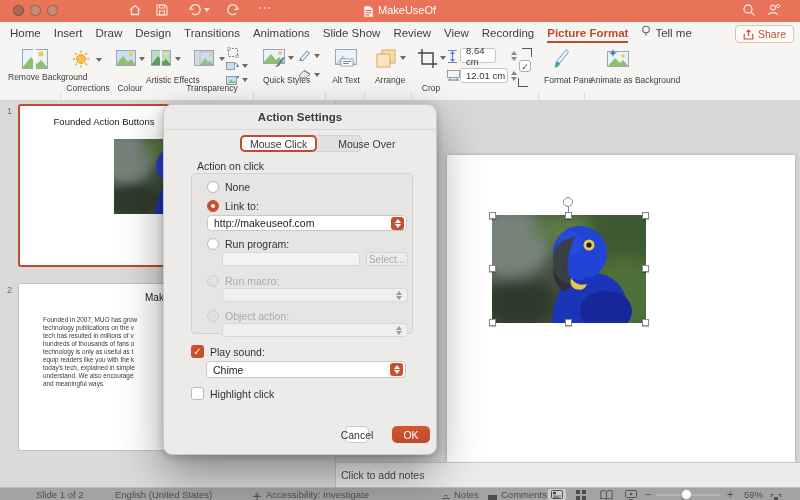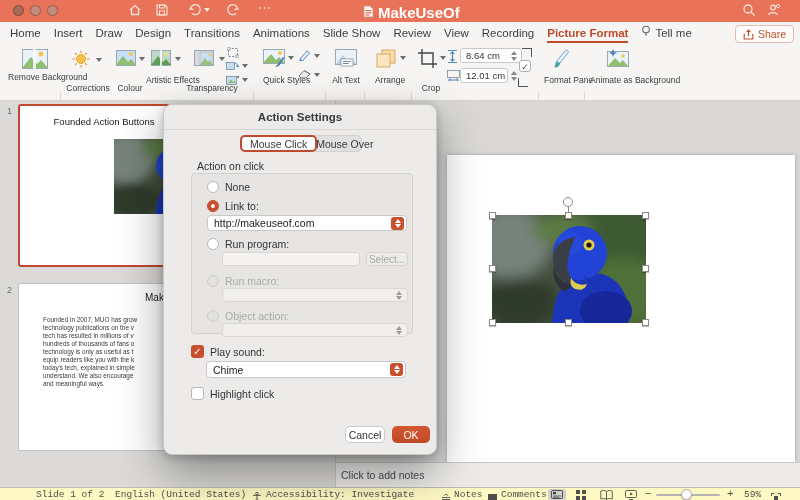--- a/index.html
+++ b/index.html
@@ -4,21 +4,21 @@
 <style>
   html,body{margin:0;padding:0;}
   #app{position:relative;width:800px;height:500px;font-family:"Liberation Sans",sans-serif;
        background:#D9D8D6;overflow:hidden;-webkit-font-smoothing:antialiased;}
   .abs{position:absolute;}
   
   .titlebar{left:0;top:0;width:800px;height:22px;background:#E87358;}
   .tl{width:11px;height:11px;border-radius:50%;top:5px;border:1px solid rgba(70,25,12,.35);box-sizing:border-box;}
   .tbar-ico{color:#F8E3DB;top:3px;}
   .tbar-ico svg{display:block;}
-  .doc-title{color:#FFFFFF;font-size:15px;font-weight:bold;top:4px;}
+  .doc-title{color:#FFFFFF;font-size:11px;font-weight:normal;top:4px;}
   
   .tabbar{left:0;top:22px;width:800px;height:22px;background:#F6F5F3;display:flex;align-items:center;
           padding-left:10px;gap:13px;box-sizing:border-box;}
   .tab{font-size:11.5px;color:#3E3E3E;white-space:nowrap;}
   .tab.active{color:#BE4B2B;font-weight:bold;border-bottom:2px solid #BE4B2B;padding-bottom:2px;margin-bottom:-4px;}
   .tellme{display:flex;align-items:center;gap:4px;}
   .share-btn{position:absolute;right:6px;top:3px;height:16px;border:1px solid #E6BCAC;border-radius:4px;
              background:#FDFCFB;color:#C0512F;font-size:10.5px;display:flex;align-items:center;gap:4px;padding:0 7px;}
   
   .ribbon{left:0;top:44px;width:800px;height:57px;background:#F6F5F3;border-bottom:1px solid #D5D3D0;box-sizing:border-box;}
@@ -33,21 +33,21 @@
   
   .thumb-panel{left:0;top:101px;width:335px;height:387px;background:#DBDAD8;}
   .panel-divider{left:335px;top:101px;width:1px;height:387px;background:#C6C5C3;}
   .thumb{background:#FFFFFF;box-sizing:border-box;}
   .slide-num{font-size:9px;color:#6E6E6E;}
   .main-slide{left:447px;top:155px;width:348px;height:307px;background:#FFFFFF;box-shadow:0 0 4px rgba(0,0,0,.25);}
   .handle{width:7px;height:7px;background:#FFFFFF;border:1px solid #8A8A8A;box-sizing:border-box;box-shadow:0 1px 1px rgba(0,0,0,.25);z-index:6;}
   
   .notes-pane{left:336px;top:462px;width:464px;height:25px;background:#ECEBE9;border-top:1px solid #C6C5C3;box-sizing:border-box;}
   .notes-text{font-size:10.5px;color:#4A4A4A;}
-  .statusbar{left:0;top:487px;width:800px;height:13px;background:#fef9c3;border-top:1px solid #BDBCBA;box-sizing:border-box;font-family:Liberation Mono, monospace;}
+  .statusbar{left:0;top:487px;width:800px;height:13px;background:#a3a3a3;border-top:1px solid #BDBCBA;box-sizing:border-box;}
   .status-item{font-size:9.5px;color:#4E4E4E;top:1px;white-space:nowrap;}
   .viewbtn{top:1px;width:18px;height:11px;border-radius:2px;display:flex;align-items:center;justify-content:center;}
   .viewbtn.sel{background:#D0CFCD;}
   .slider-track{top:6px;height:2px;background:#B5B4B2;border-radius:1px;}
   .slider-thumb{top:1px;width:11px;height:11px;background:#FDFDFD;border:1px solid #ABABAB;border-radius:50%;box-sizing:border-box;box-shadow:0 1px 1px rgba(0,0,0,.2);}
   
   .dialog{left:163px;top:104px;width:274px;height:351px;background:#ECEBE9;border:1px solid #C9C8C6;border-radius:9px;
           box-shadow:0 18px 45px rgba(0,0,0,.38),0 2px 8px rgba(0,0,0,.22);z-index:50;box-sizing:border-box;}
   .dlg-title{left:0;top:6px;width:272px;text-align:center;font-size:11.5px;font-weight:bold;color:#3A3A3A;}
   .dlg-titlediv{left:0;top:24px;width:272px;height:1px;background:#D8D7D5;}
@@ -305,21 +305,21 @@
         <path d="M0 4 H15 V19" fill="none" stroke="#444" stroke-width="1.4"></path>
       </svg>
       <span class="abs chev" style="left:25px;top:9px;"></span>
       <div class="abs rlbl" style="left:0;top:37px;width:32px;">Crop</div>
     </div>
     <div class="abs" style="left:447px;top:4px;">
       <svg class="abs" style="left:0;top:2px;" width="11" height="13" viewBox="0 0 11 13">
         <path d="M1 0.5 H10 M1 12.5 H10" stroke="#5B8DC8" stroke-width="1.2"></path>
           <path d="M5.5 2 V11 M3.5 4 L5.5 1.8 L7.5 4 M3.5 9 L5.5 11.2 L7.5 9" fill="none" stroke="#4E7DB5" stroke-width="1.1"></path>
       </svg>
-      <div class="abs num-field" style="left:13px;top:0;width:62px;">8.64 cm</div>
+      <div class="abs num-field" style="left:13px;top:0;width:36px;">8.64 cm</div>
       <div class="abs stepper" style="left:62px;top:0;height:15px;">
           <span class="up"></span>
           <span class="dn"></span>
         </div>
     </div>
     <div class="abs" style="left:447px;top:24px;">
       <svg class="abs" style="left:0;top:2px;" width="13" height="11" viewBox="0 0 13 11">
         <rect x="0.5" y="0.5" width="12" height="7" fill="none" stroke="#7A8A99" stroke-width=".8"></rect>
           <path d="M2 10 L11 10 M3.6 8.4 L1.6 10 L3.6 11.6 M9.4 8.4 L11.4 10 L9.4 11.6" fill="none" stroke="#4E7DB5" stroke-width="1"></path>
       </svg>
@@ -508,21 +508,21 @@
         </svg>
     </span>
   </div>
 
   <div class="abs dialog">
     <div class="abs dlg-title">Action Settings</div>
     <div class="abs dlg-titlediv"></div>
 
     <div class="abs seg" style="left:76px;top:30px;width:122px;">
       <span class="seg-item sel">Mouse Click</span>
-      <span class="seg-item" style="flex:1;">Mouse Over</span>
+      <span class="seg-item" style="flex:1;margin-left:22px;">Mouse Over</span>
     </div>
 
     <span class="abs dlg-lab" style="left:33px;top:55px;">Action on click</span>
     <div class="abs groupbox" style="left:27px;top:68px;width:222px;height:161px;">
       <span class="abs radio" style="left:15px;top:7px;"></span>
       <span class="abs dlg-lab" style="left:33px;top:7px;">None</span>
 
       <span class="abs radio on" style="left:15px;top:26px;"></span>
       <span class="abs dlg-lab" style="left:33px;top:26px;">Link to:</span>
       <div class="abs combo" style="left:15px;top:41px;width:200px;height:16px;">
@@ -565,17 +565,17 @@
       <span class="combo-txt">Chime</span>
       <span class="ostep">
           <span class="up"></span>
           <span class="dn"></span>
         </span>
     </div>
 
     <span class="abs cbox off" style="left:27px;top:282px;"></span>
     <span class="abs dlg-lab" style="left:46px;top:283px;">Highlight click</span>
 
-    <div class="abs btn plain" style="left:181px;top:321px;width:40px;">Cancel</div>
+    <div class="abs btn plain" style="left:181px;top:321px;width:24px;">Cancel</div>
     <div class="abs btn primary" style="left:228px;top:321px;width:38px;">OK</div>
   </div>
 
 </div>
 
 </body></html>

